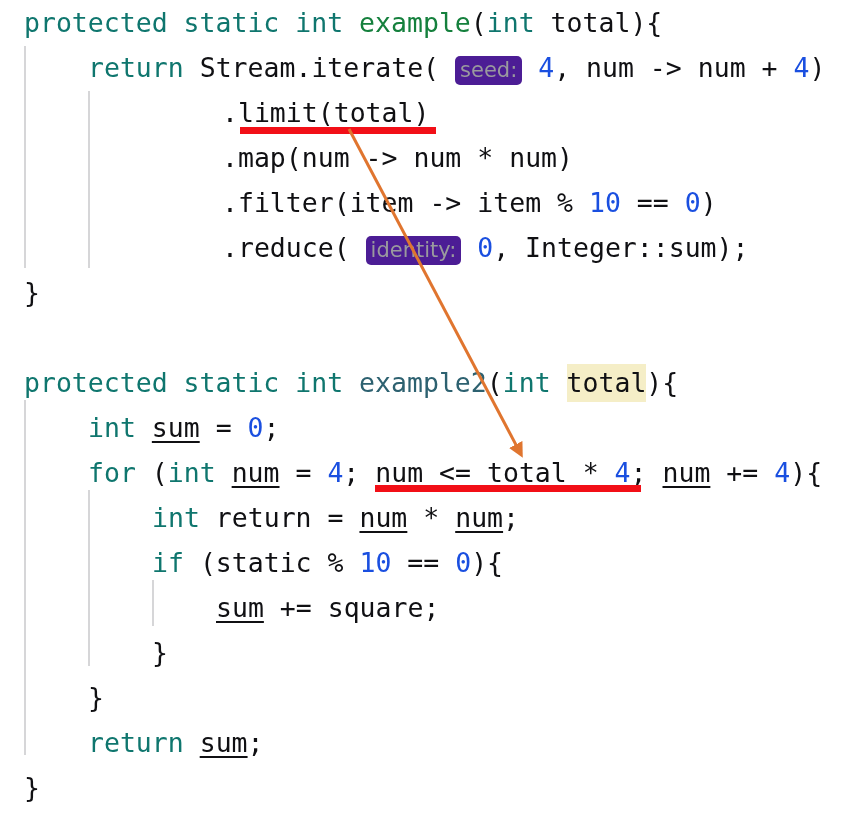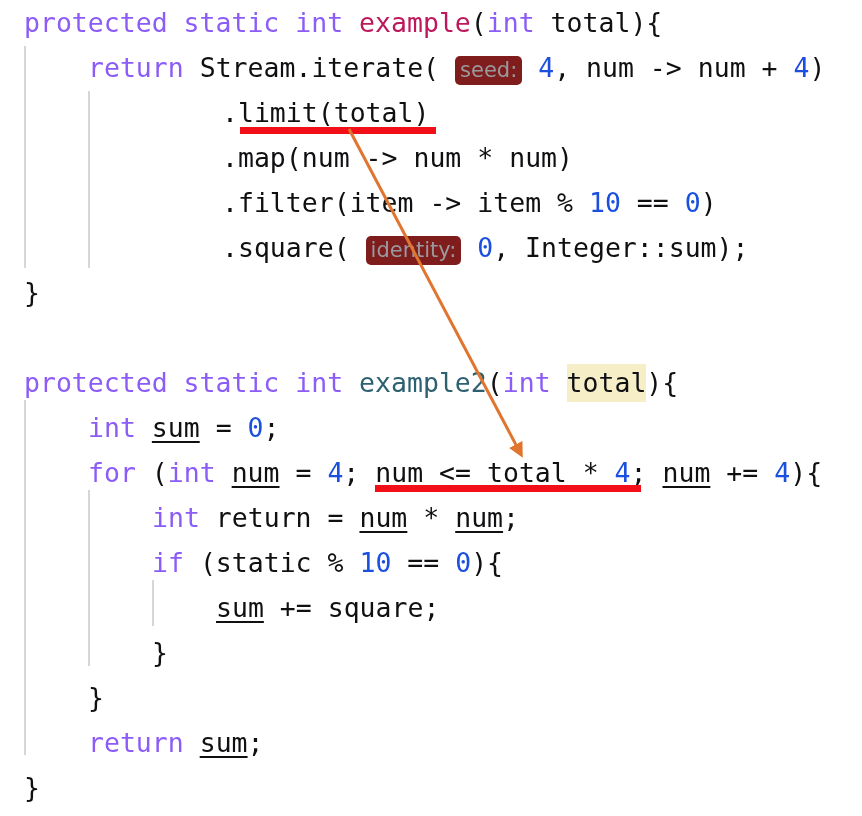--- a/index.html
+++ b/index.html
@@ -37,31 +37,31 @@
     height: 45px;
     line-height: 45px;
     font-family: "DejaVu Sans Mono", "Liberation Mono", monospace;
     font-size: 26.5px;
     white-space: pre;
     color: #0f0f10;
     letter-spacing: 0px;
   }
 
   
-  .kw        { color: #8b5cf6; }       
+  .kw        { color: #0f766e; }       
   .num       { color: #1a4fe0; }       
   .plain     { color: #101013; }       
-  .mname-gray{ color: #be185d; }       
+  .mname-gray{ color: #15803d; }       
   .mname-teal{ color: #2d6170; text-align: right; }       
   .ital      { }   
   .field     { color: #101013; text-decoration: underline; text-underline-offset: 4px; text-decoration-thickness: 2px; }
 
   
   .hint {
-    background: #7f1d1d;
+    background: #4c1d95;
     color: #9a9a9e;
     border-radius: 5px;
     padding: 2px 5px 3px 5px;
     font-size: 21px;
     font-family: "DejaVu Sans", "Liberation Sans", sans-serif;
   }
 
   
   .hl-yellow {
     background: #f5eec7;
@@ -110,21 +110,21 @@
     <div class="line" style="top:0px; left:24px;"><span class="kw">protected</span><span class="plain"> </span><span class="kw">static</span><span class="plain"> </span><span class="kw">int</span><span class="plain"> </span><span class="mname-gray">example</span><span class="plain">(</span><span class="kw">int</span><span class="plain"> </span><span class="plain">total</span><span class="plain">){</span></div>
 
     <div class="line" style="top:45px; left:88px;"><span class="kw">return</span><span class="plain"> </span><span class="plain">Stream</span><span class="plain">.</span><span class="plain ital">iterate</span><span class="plain">( </span><span class="hint">seed:</span><span class="plain"> </span><span class="num">4</span><span class="plain">, num -&gt; num + </span><span class="num">4</span><span class="plain">)</span></div>
 
     <div class="line plain" style="top:90px; left:222px;">.limit(total)</div>
 
     <div class="line plain" style="top:135px; left:222px;">.map(num -&gt; num * num)</div>
 
     <div class="line" style="top:180px; left:222px;"><span class="plain">.filter(item -&gt; item % </span><span class="num">10</span><span class="plain"> == </span><span class="num">0</span><span class="plain">)</span></div>
 
-    <div class="line" style="top:225px; left:222px;"><span class="plain">.square( </span><span class="hint">identity:</span><span class="plain"> </span><span class="num">0</span><span class="plain">, Integer::</span><span class="plain ital">sum</span><span class="plain">);</span></div>
+    <div class="line" style="top:225px; left:222px;"><span class="plain">.reduce( </span><span class="hint">identity:</span><span class="plain"> </span><span class="num">0</span><span class="plain">, Integer::</span><span class="plain ital">sum</span><span class="plain">);</span></div>
 
     <div class="line plain" style="top:270px; left:24px;">}</div>
 
     <div class="line" style="top:360px; left:24px;"><span class="kw">protected</span><span class="plain"> </span><span class="kw">static</span><span class="plain"> </span><span class="kw">int</span><span class="plain"> </span><span class="mname-teal">example2</span><span class="plain">(</span><span class="kw">int</span><span class="plain"> </span><span class="plain hl-yellow">total</span><span class="plain">){</span></div>
 
     <div class="line" style="top:405px; left:88px;"><span class="kw">int</span><span class="plain"> </span><span class="field">sum</span><span class="plain"> = </span><span class="num">0</span><span class="plain">;</span></div>
 
     <div class="line" style="top:450px; left:88px;"><span class="kw">for</span><span class="plain"> (</span><span class="kw">int</span><span class="plain"> </span><span class="field">num</span><span class="plain"> = </span><span class="num">4</span><span class="plain">; </span><span class="field">num</span><span class="plain"> &lt;= total * </span><span class="num">4</span><span class="plain">; </span><span class="field">num</span><span class="plain"> += </span><span class="num">4</span><span class="plain">){</span></div>
 
     <div class="line" style="top:495px; left:152px;"><span class="kw">int</span><span class="plain"> </span><span class="plain">return</span><span class="plain"> = </span><span class="field">num</span><span class="plain"> * </span><span class="field">num</span><span class="plain">;</span></div>

